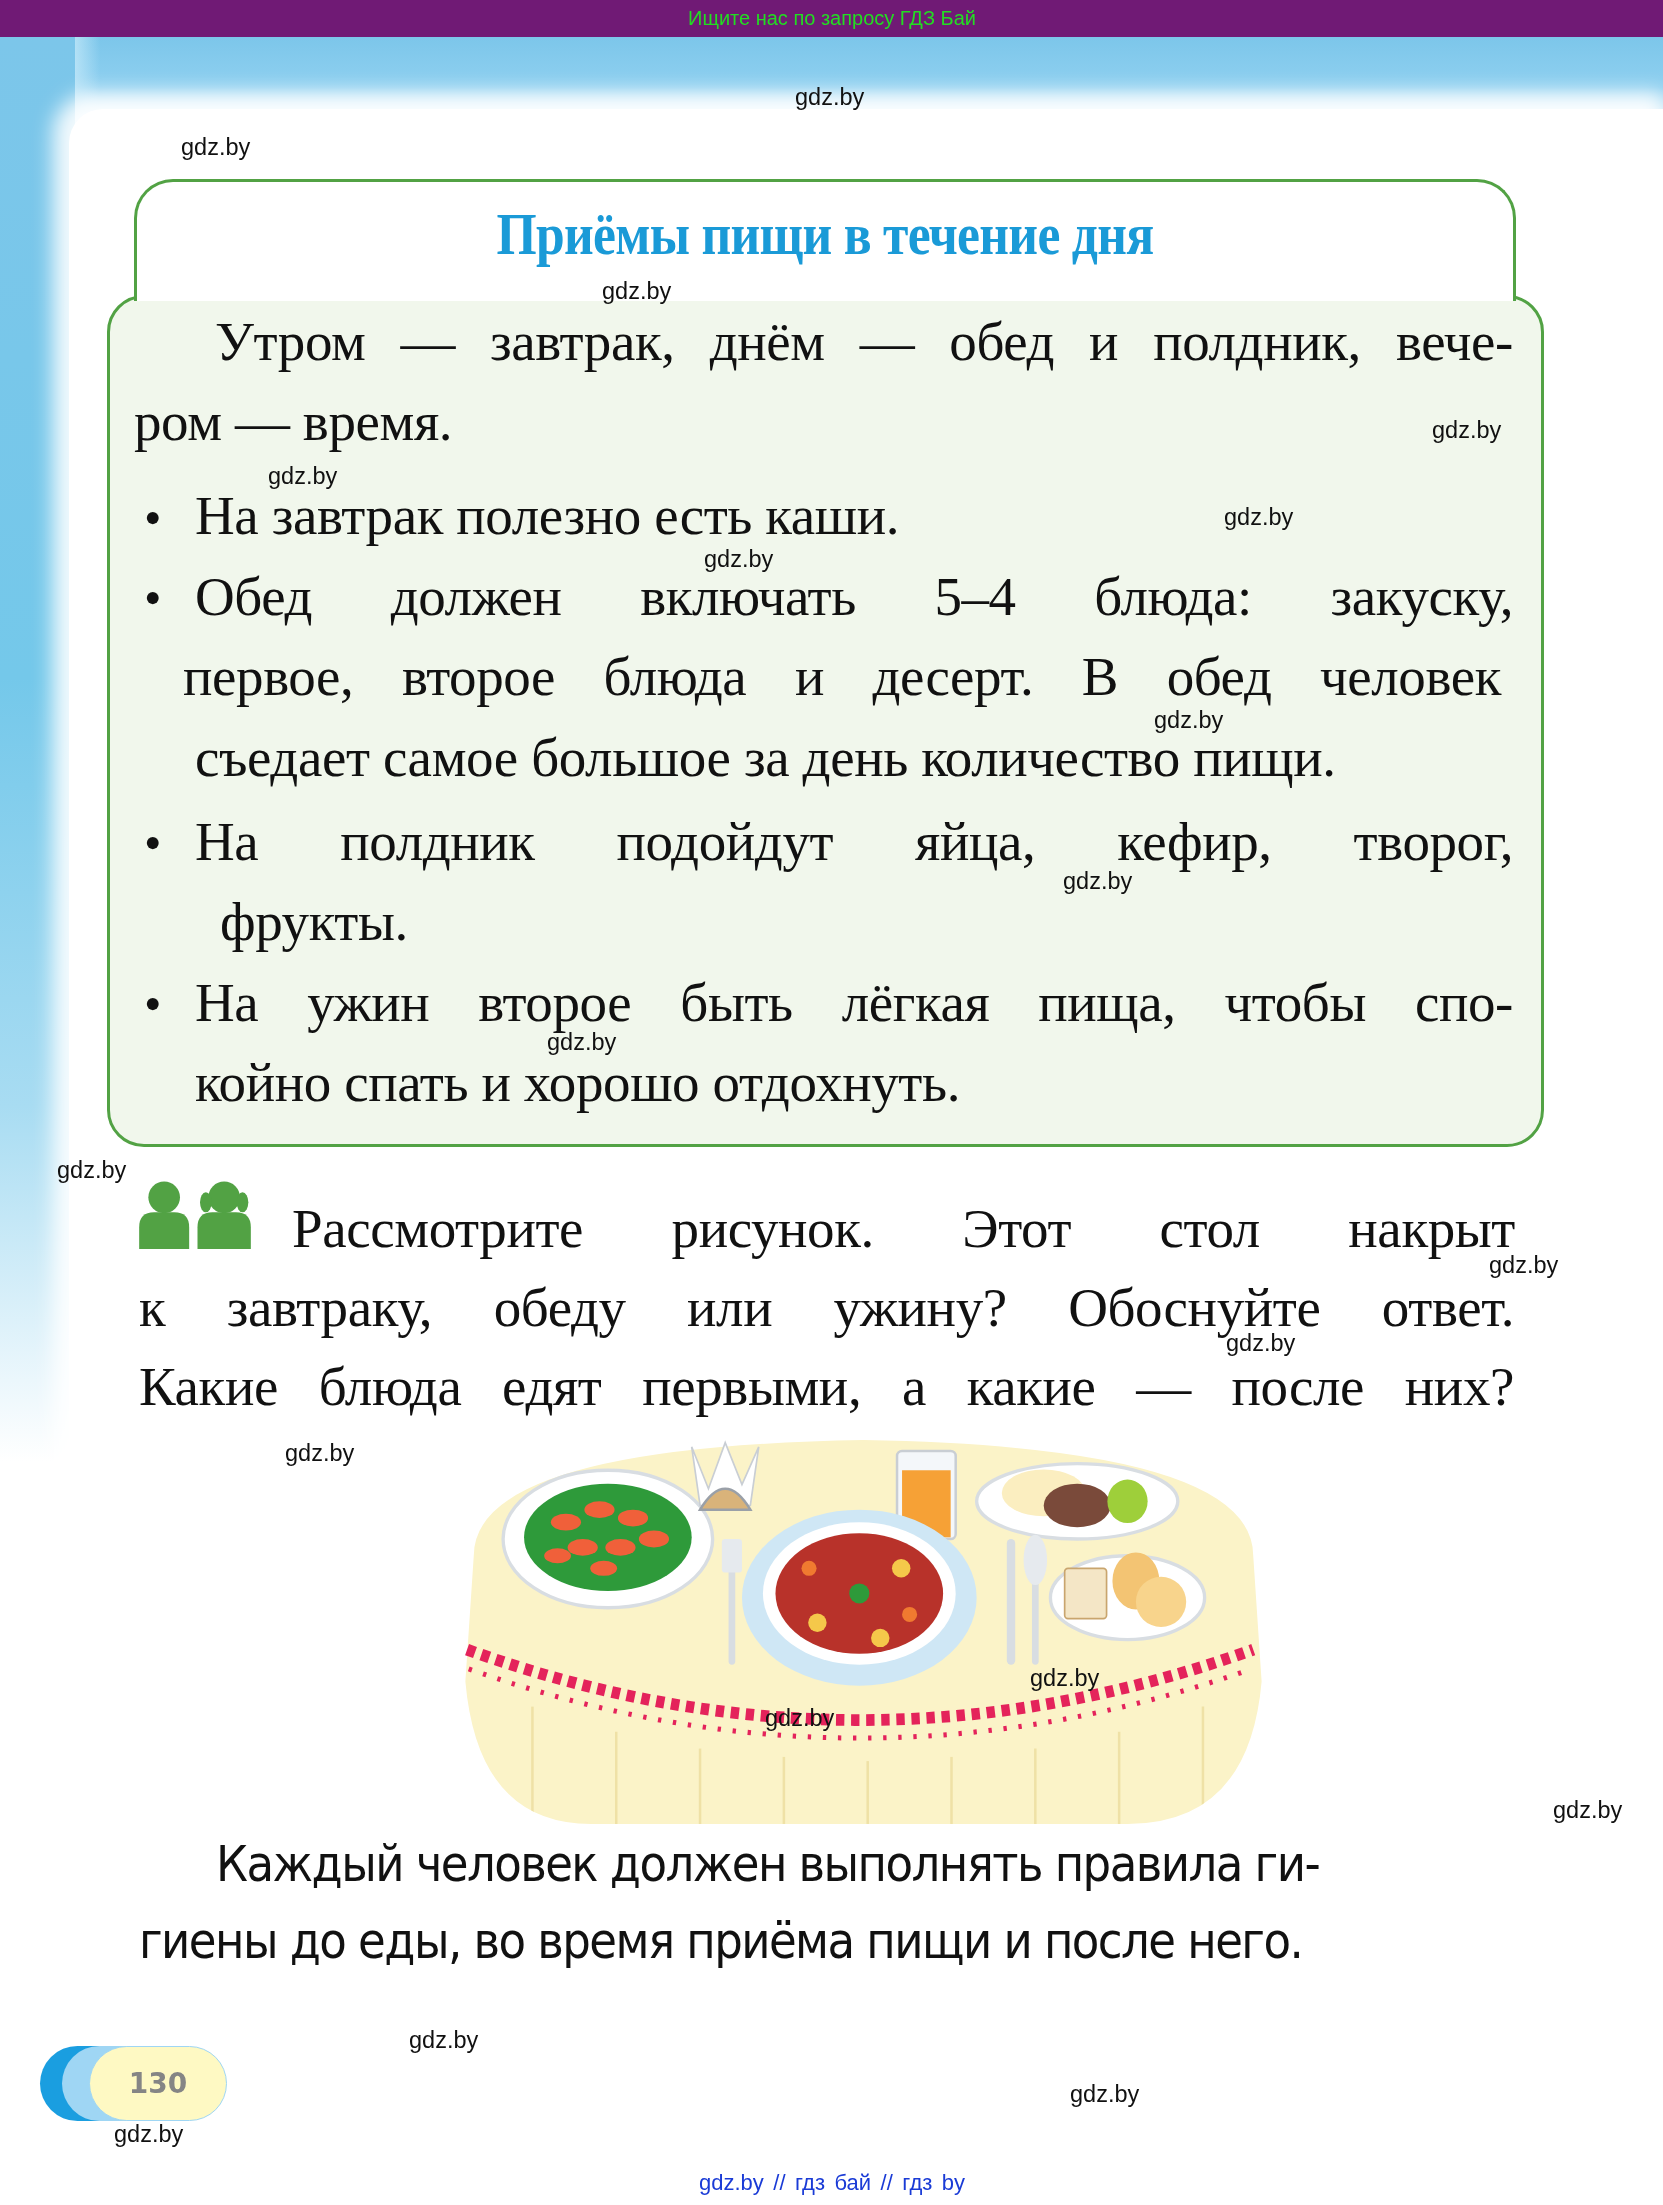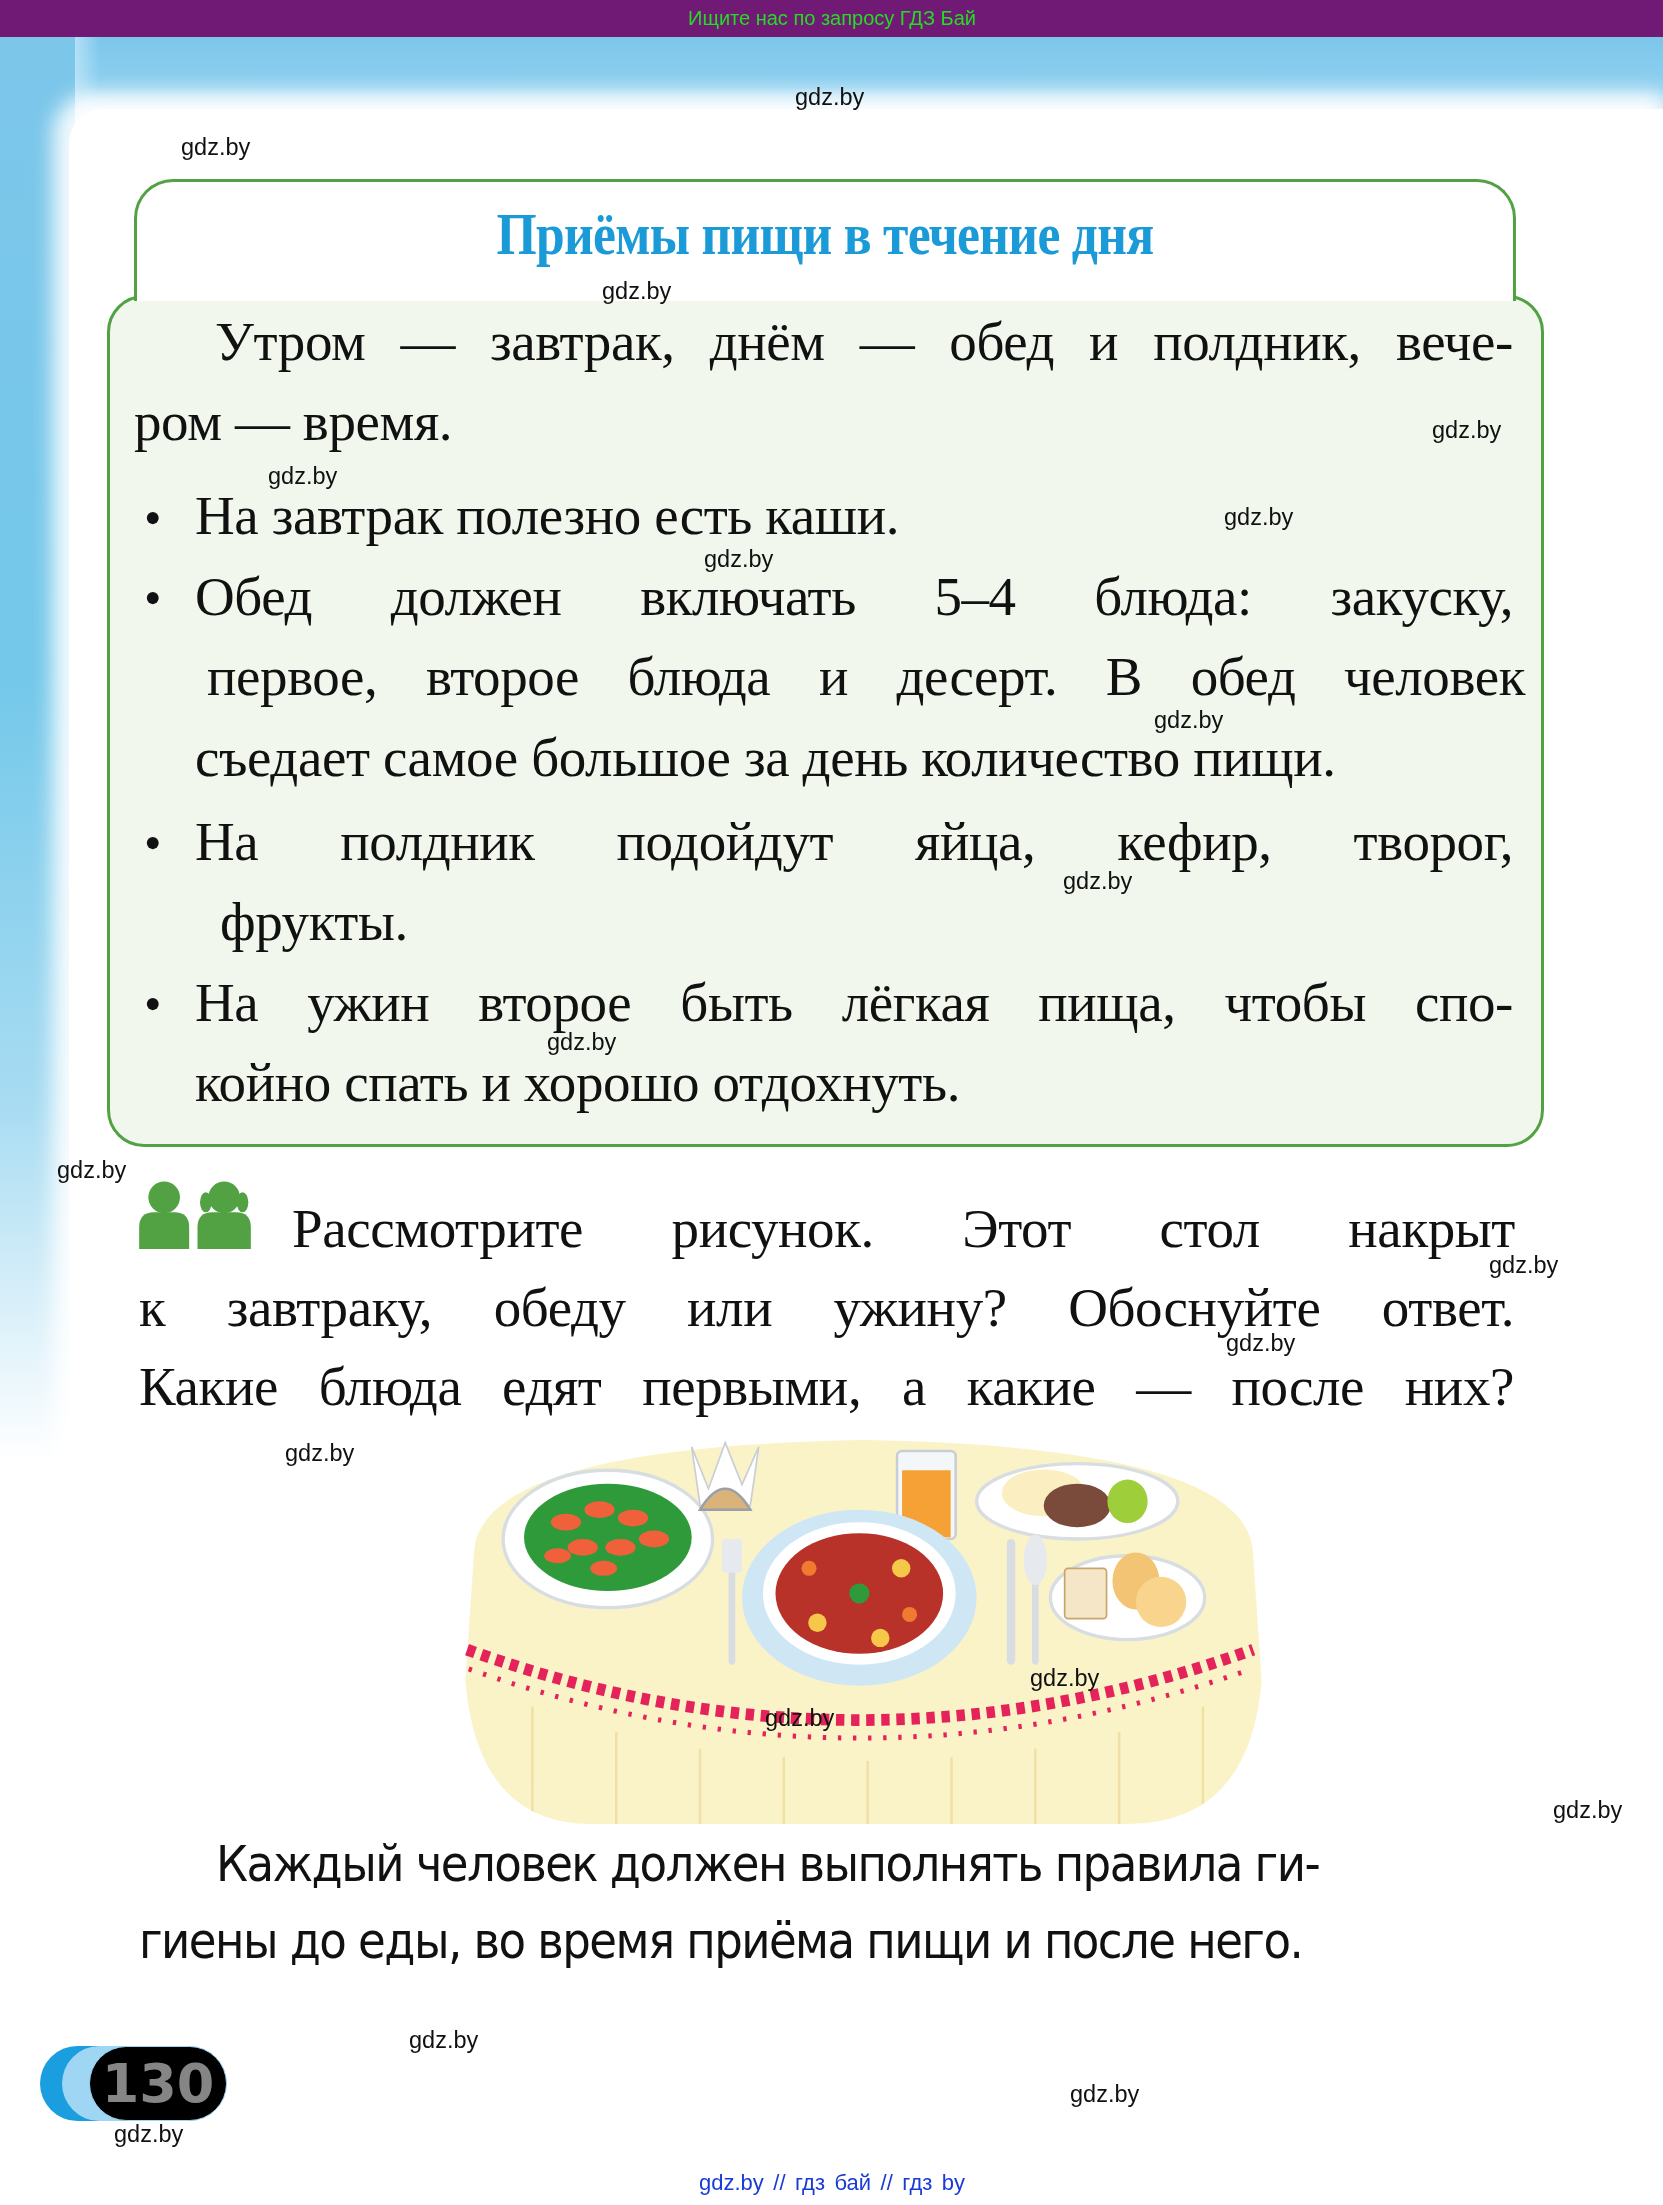--- a/index.html
+++ b/index.html
@@ -83,23 +83,23 @@
     .page-badge .back1 {
       position: absolute; left: 0; top: 0; width: 126px; height: 75px;
       background: #1a9ee0; border-radius: 38px;
     }
     .page-badge .back2 {
       position: absolute; left: 22px; top: 0; width: 126px; height: 75px;
       background: #9fd6f4; border-radius: 38px;
     }
     .page-badge .front {
       position: absolute; left: 49px; top: 0; width: 138px; height: 75px;
-      background: #000000; border: 1.7px solid #9fd6f4; border-radius: 38px;
+      background: #fef9c3; border: 1.7px solid #9fd6f4; border-radius: 38px;
       display: flex; align-items: center; justify-content: center;
-      font-family: "DejaVu Sans", sans-serif; font-weight: bold; font-size: 54px; color: #858585;
+      font-family: "DejaVu Sans", sans-serif; font-weight: bold; font-size: 28px; color: #858585;
     }
 
     .bottom-links {
       position: absolute; left: 0; top: 2170px; width: 1664px; text-align: center;
       font-family: "Liberation Sans", sans-serif; font-size: 22px; color: #1a3bd6;
       word-spacing: 3.4px;
     }
   </style>
 </head>
 <body>
@@ -118,21 +118,21 @@
 <div class="box-title">Приёмы пищи в течение дня</div>
 
 <div class="body-text justify" style="left:215px; top:302px; width:1298px;">Утром — завтрак, днём — обед и полдник, вече-</div>
 <div class="body-text" style="left:134px; top:382px; width:839px;">ром — время.</div>
 
 <div class="bullet-dot" style="left:144px; top:478px;">•</div>
 <div class="body-text" style="left:195px; top:476px; width:1316px;">На завтрак полезно есть каши.</div>
 
 <div class="bullet-dot" style="left:144px; top:558px;">•</div>
 <div class="body-text justify" style="left:195px; top:557px; width:1318px;">Обед должен включать 5–4 блюда: закуску,</div>
-<div class="body-text justify" style="left:207px; top:637px; width:1318px;">первое, второе блюда и десерт. В обед человек</div>
+<div class="body-text justify" style="left:183px; top:637px; width:1318px;">первое, второе блюда и десерт. В обед человек</div>
 <div class="body-text" style="left:195px; top:718px; width:1318px;">съедает самое большое за день количество пищи.</div>
 
 <div class="bullet-dot" style="left:144px; top:803px;">•</div>
 <div class="body-text justify" style="left:195px; top:802px; width:1318px;">На полдник подойдут яйца, кефир, творог,</div>
 <div class="body-text" style="left:195px; top:882px; width:1318px;margin-left:25px;">фрукты.</div>
 
 <div class="bullet-dot" style="left:144px; top:964px;">•</div>
 <div class="body-text justify" style="left:195px; top:963px; width:1318px;">На ужин второе быть лёгкая пища, чтобы спо-</div>
 <div class="body-text" style="left:195px; top:1043px; width:1318px;">койно спать и хорошо отдохнуть.</div>
 

